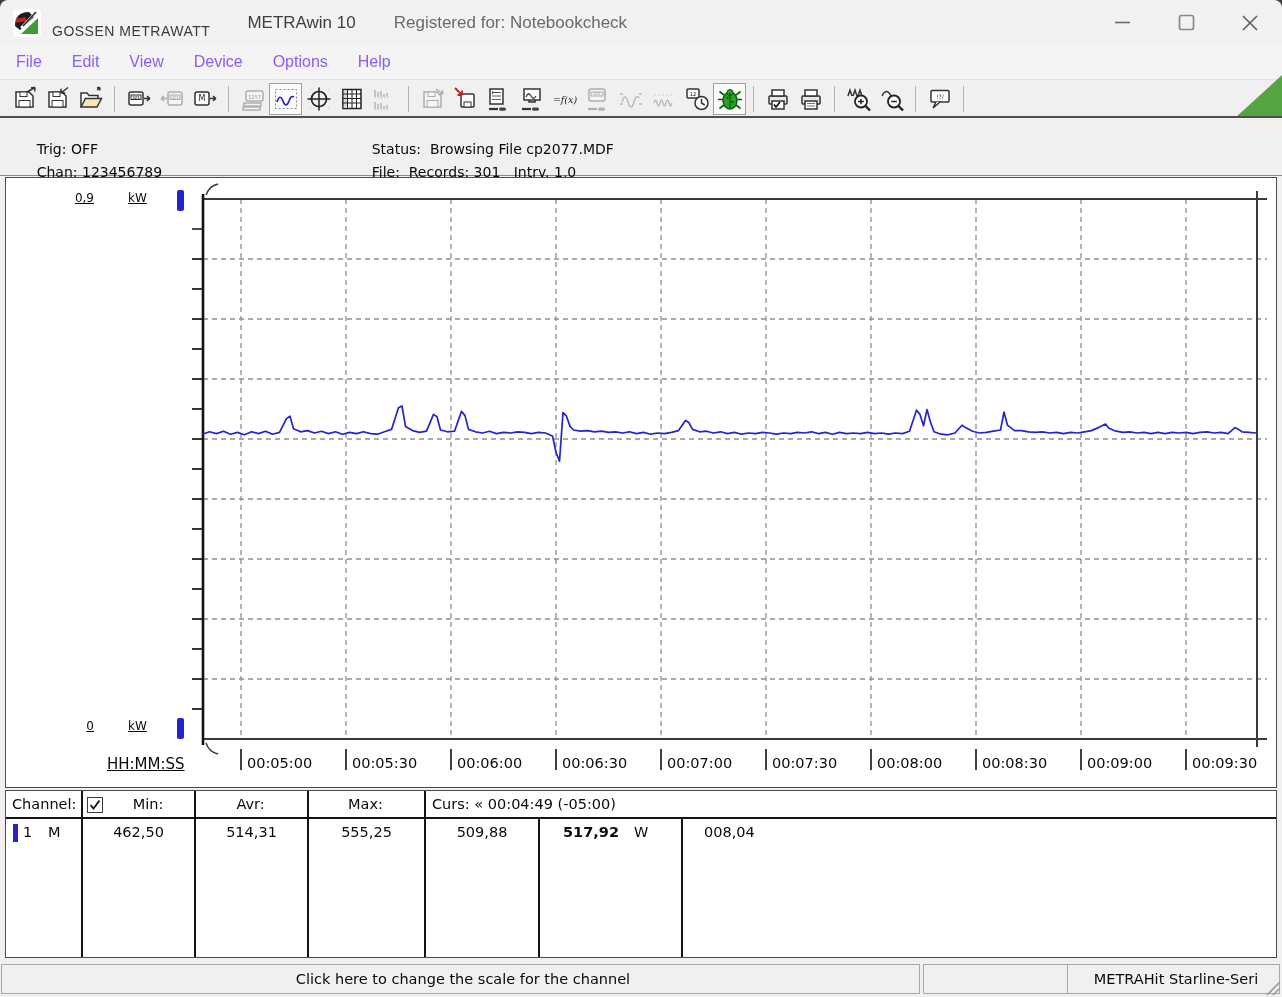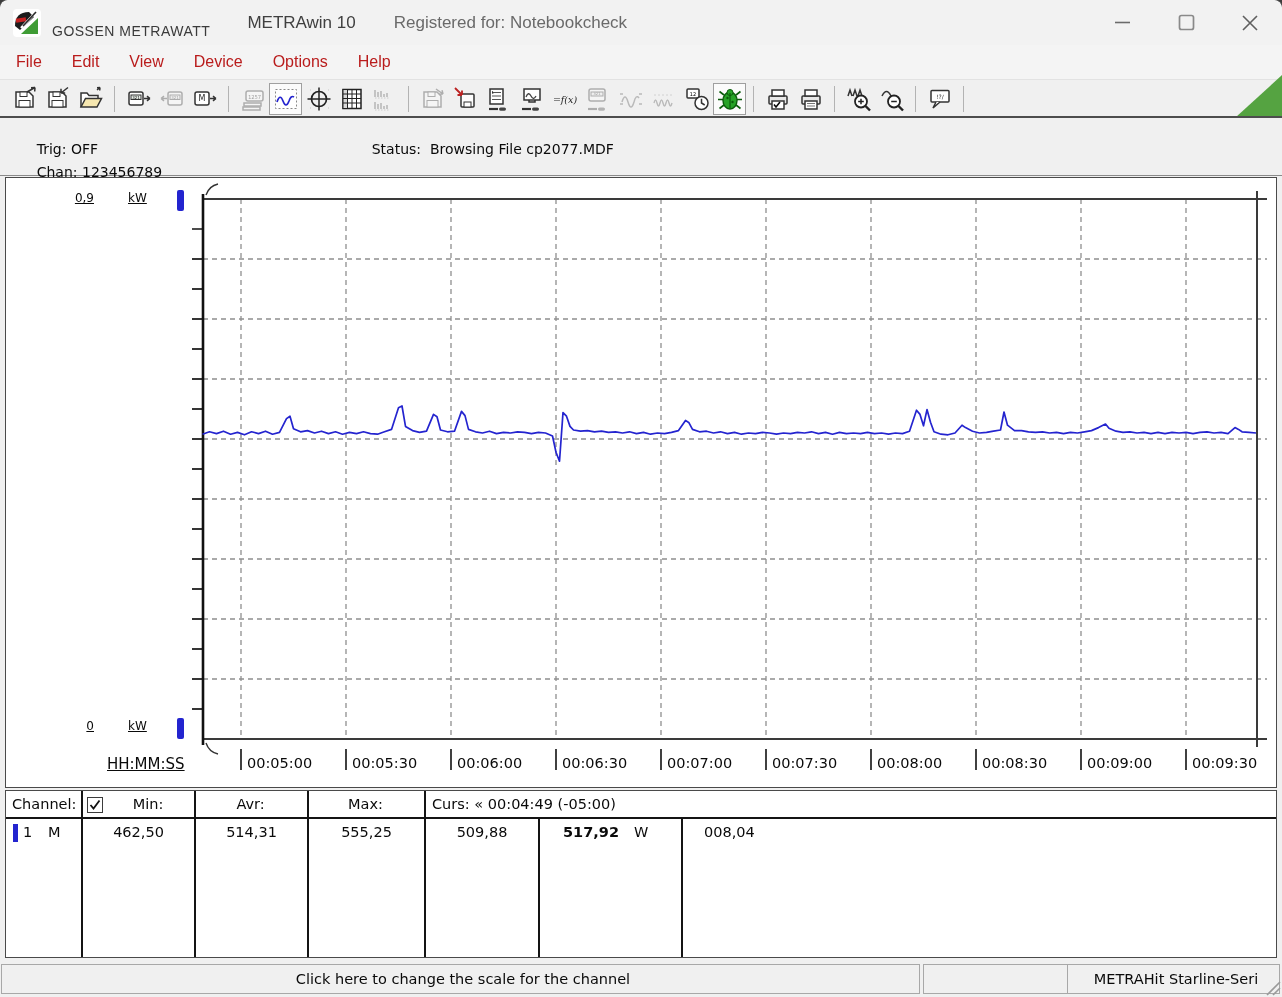--- a/index.html
+++ b/index.html
@@ -11,21 +11,21 @@
     display:flex;align-items:center;border-radius:8px 8px 0 0;}
   #applogo{margin-left:13px;width:28px;height:28px;}
   .t1{margin-left:11px;font-size:14px;color:#3b3b3b;letter-spacing:.5px;margin-top:16px;}
   .t2{margin-left:37px;font-size:17px;color:#404040;}
   .t3{margin-left:38px;font-size:17px;color:#6a6a6a;}
   #wincontrols{position:absolute;right:0;top:0;height:45px;display:flex;align-items:center;}
   .wc{width:64px;height:45px;display:flex;align-items:center;justify-content:center;}
   
   #menubar{position:absolute;top:45px;left:0;right:0;height:34px;display:flex;align-items:center;
     background:#f4f4f4;padding-left:1px;}
-  .menu-item{padding:4px 15px;font-size:16px;color:#b91c1c;}
+  .menu-item{padding:4px 15px;font-size:16px;color:#8b5cf6;}
   
   #toolbar{position:absolute;top:79px;left:0;right:0;height:37px;background:#f0f0f0;
     display:flex;align-items:center;padding-left:8px;border-top:1px solid #e2e2e2;}
   .tbtn{width:31px;height:30px;display:flex;align-items:center;justify-content:center;border:1px solid transparent;}
   .tbtn svg{width:26px;height:26px;}
   .tbtn.active{background:#fbfbfb;border:1px solid #9f9f9f;}
   .tbtn.disabled{opacity:.35;filter:grayscale(1);}
   .tsep{width:1px;height:26px;background:#b3b3b3;margin:0 7px;}
   #corner-triangle{position:absolute;right:0;bottom:0;width:0;height:0;
     border-left:46px solid transparent;border-bottom:42px solid #55a341;}
@@ -313,20 +313,23 @@
 
   <div id="infobar">
     <div class="inf-line" style="left:10px;top:7px;">
       <span>Trig:</span>&nbsp;<span>OFF</span>
     </div>
     <div class="inf-line" style="left:10px;top:30px;">
       <span>Chan:</span>&nbsp;<span>123456789</span>
     </div>
     <div class="inf-line" style="left:345px;top:7px;">
       <span>Status:</span>&nbsp;&nbsp;<span>Browsing File cp2077.MDF</span>
+    </div>
+    <div class="inf-line" style="left:345px;top:30px;">
+      <span>File:</span>&nbsp;&nbsp;<span>Records: 301   Intrv. 1,0</span>
     </div>
   </div>
 
   <div id="chartpanel">
     <svg id="chart-svg" width="1268" height="607">
         <line x1="235" y1="21" x2="235" y2="561" stroke="#8f8f8f" stroke-width="1.3" stroke-dasharray="5 4"></line>
         <line x1="340" y1="21" x2="340" y2="561" stroke="#8f8f8f" stroke-width="1.3" stroke-dasharray="5 4"></line>
         <line x1="445" y1="21" x2="445" y2="561" stroke="#8f8f8f" stroke-width="1.3" stroke-dasharray="5 4"></line>
         <line x1="550" y1="21" x2="550" y2="561" stroke="#8f8f8f" stroke-width="1.3" stroke-dasharray="5 4"></line>
         <line x1="655" y1="21" x2="655" y2="561" stroke="#8f8f8f" stroke-width="1.3" stroke-dasharray="5 4"></line>

